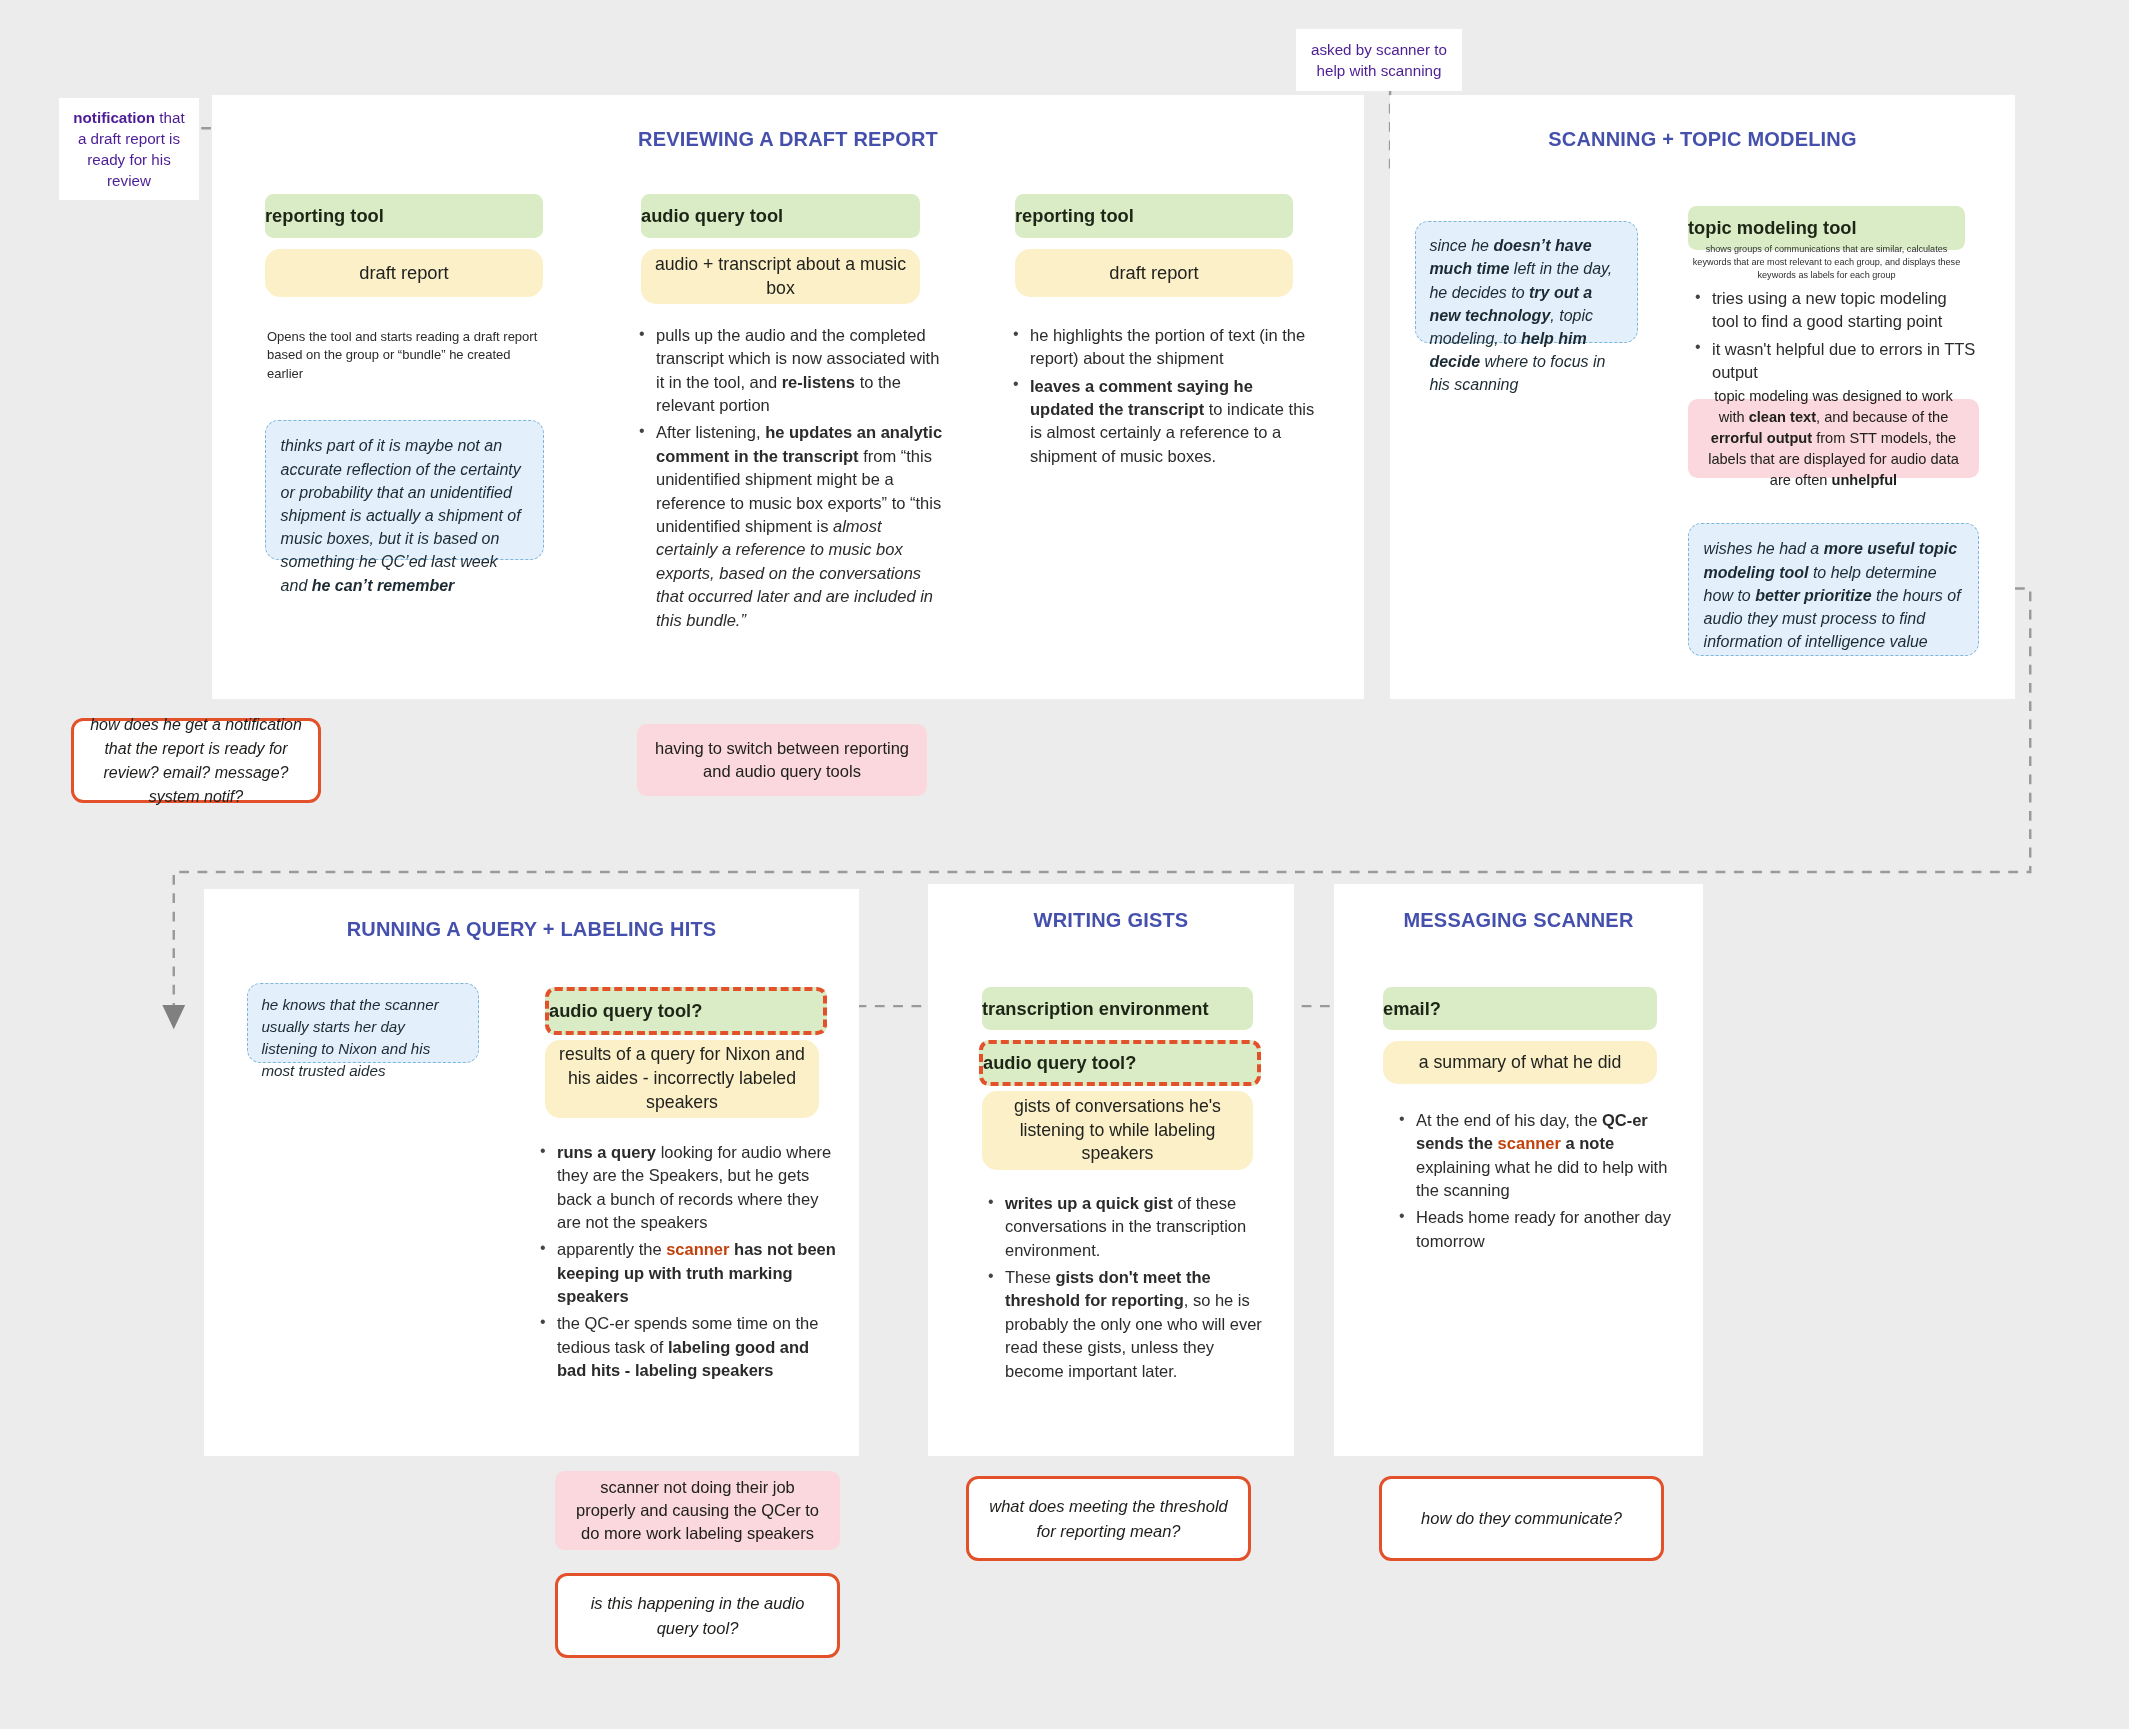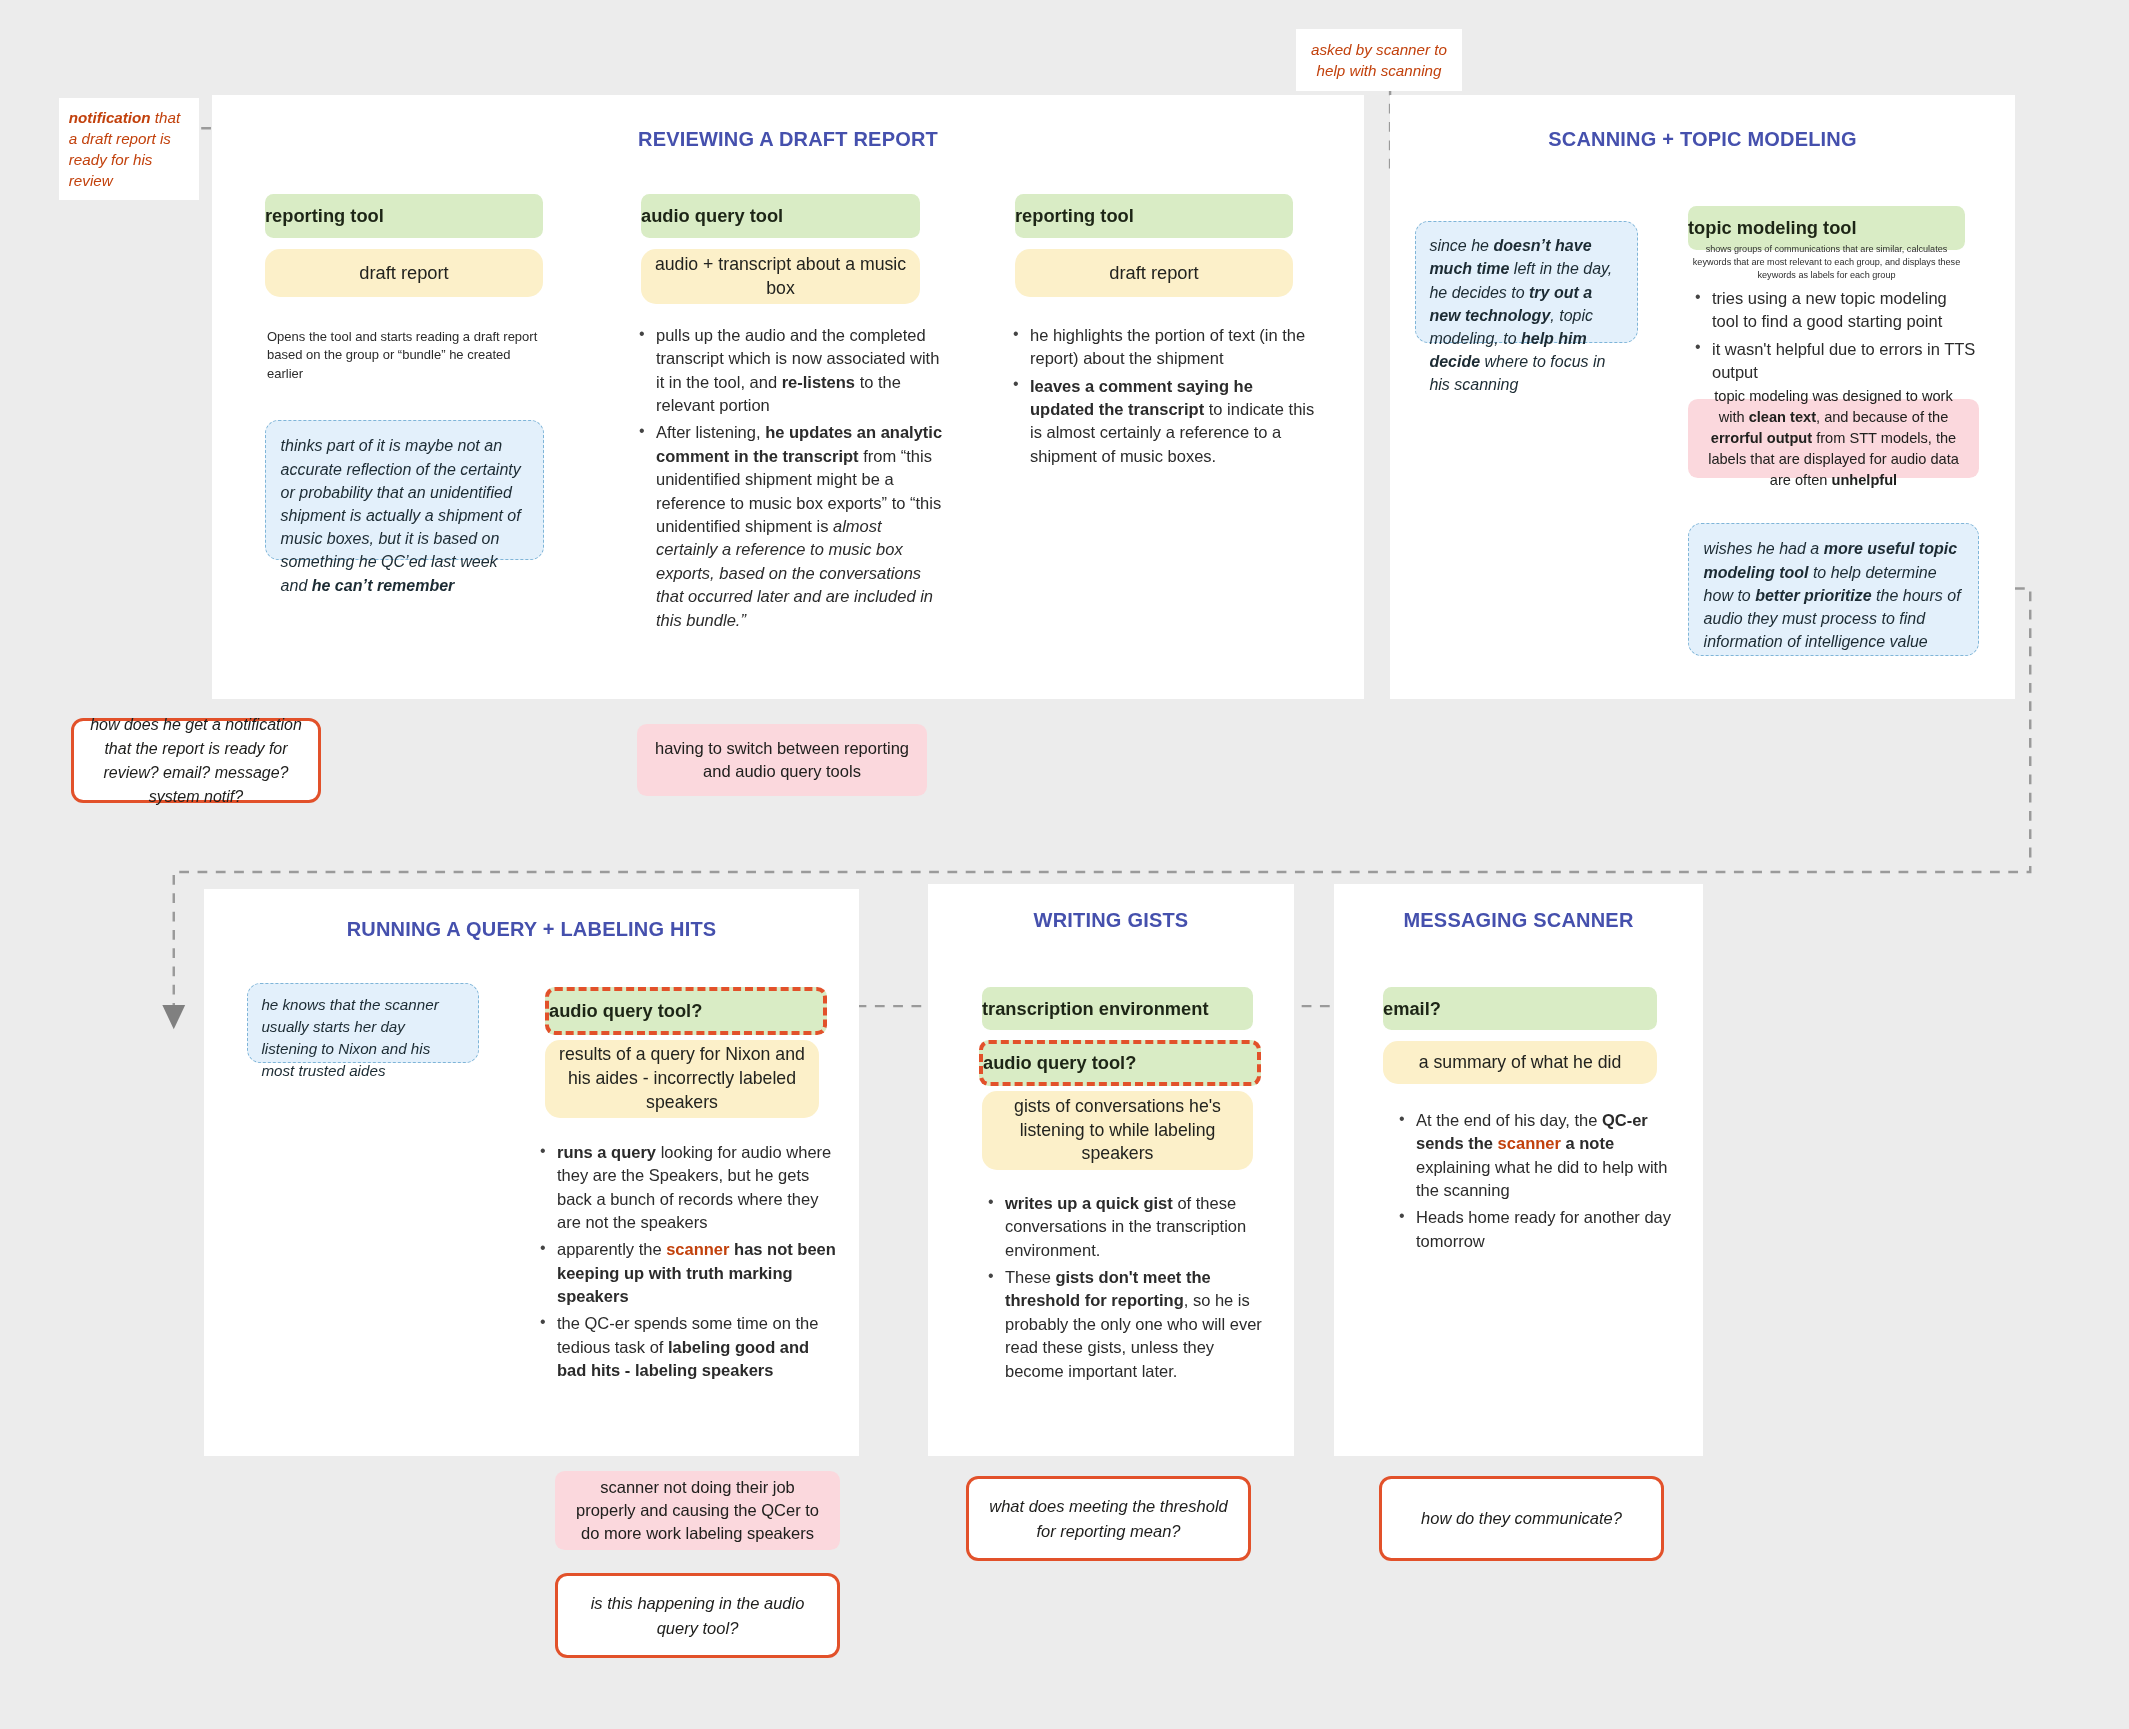--- a/index.html
+++ b/index.html
@@ -43,22 +43,22 @@
     color:#20201e;line-height:1.45;box-sizing:border-box;
     display:flex;align-items:center;justify-content:center;text-align:center;
   }
   .q-box{
     position:absolute;background:#fff;border:3.7px solid #e2512a;
     border-radius:12.2px;font-style:italic;color:#1d1d1b;
     text-align:center;line-height:1.5;box-sizing:border-box;
     display:flex;align-items:center;justify-content:center;
   }
   .note-box{
-    position:absolute;background:#fff;color:#c2410c;
-    line-height:1.4;box-sizing:border-box;font-style:italic;
+    position:absolute;background:#fff;color:#4c1d95;
+    line-height:1.4;box-sizing:border-box;
   }
   .bullets{position:absolute;color:#2b2b2b;line-height:1.42;}
   .bullets ul{margin:0;padding-left:23px;list-style:none;}
   .bullets li{position:relative;margin-bottom:3.7px;}
   .bullets li:before{
     content:"•";position:absolute;left:-17px;top:-1.2px;font-size:16px;color:#444;
   }
   .para{position:absolute;color:#2b2b2b;line-height:1.42;}
   .caption{position:absolute;color:#2d2d2d;text-align:center;line-height:1.45;}
   b{font-weight:bold;}
@@ -90,21 +90,21 @@
     <path d="M3245,965 L3330,965 L3330,1430 L285,1430 L285,1680" marker-end="url(#arw)"></path>
 
     <path d="M790,1680 L860,1680 L860,1650" marker-end="url(#arw)"></path>
 
     <path d="M1345,1650 L1610,1650" marker-end="url(#arw)"></path>
 
     <path d="M2075,1650 L2265,1650" marker-end="url(#arw)"></path>
   </g>
 </svg>
 
-<div class="note-box" style="left:59px;top:98px;width:140px;padding:8.5px 9.8px;font-size:15.2px;">
+<div class="note-box" style="left:59px;top:98px;width:140px;padding:8.5px 9.8px;font-size:15.2px;text-align:center;">
   <span><b>notification</b> that a draft report is ready for his review</span>
 </div>
 
 <div class="note-box" style="left:1296px;top:29px;width:166px;padding:9.8px 8.5px;font-size:15.2px;text-align:center;">
   <span>asked by scanner to help with scanning</span>
 </div>
 
 <div class="panel" style="left:212px;top:95px;width:1152px;height:604px;"></div>
 
 <div class="sect-title" style="left:212px;top:128px;width:1152px;font-size:20px;">REVIEWING A DRAFT REPORT</div>

